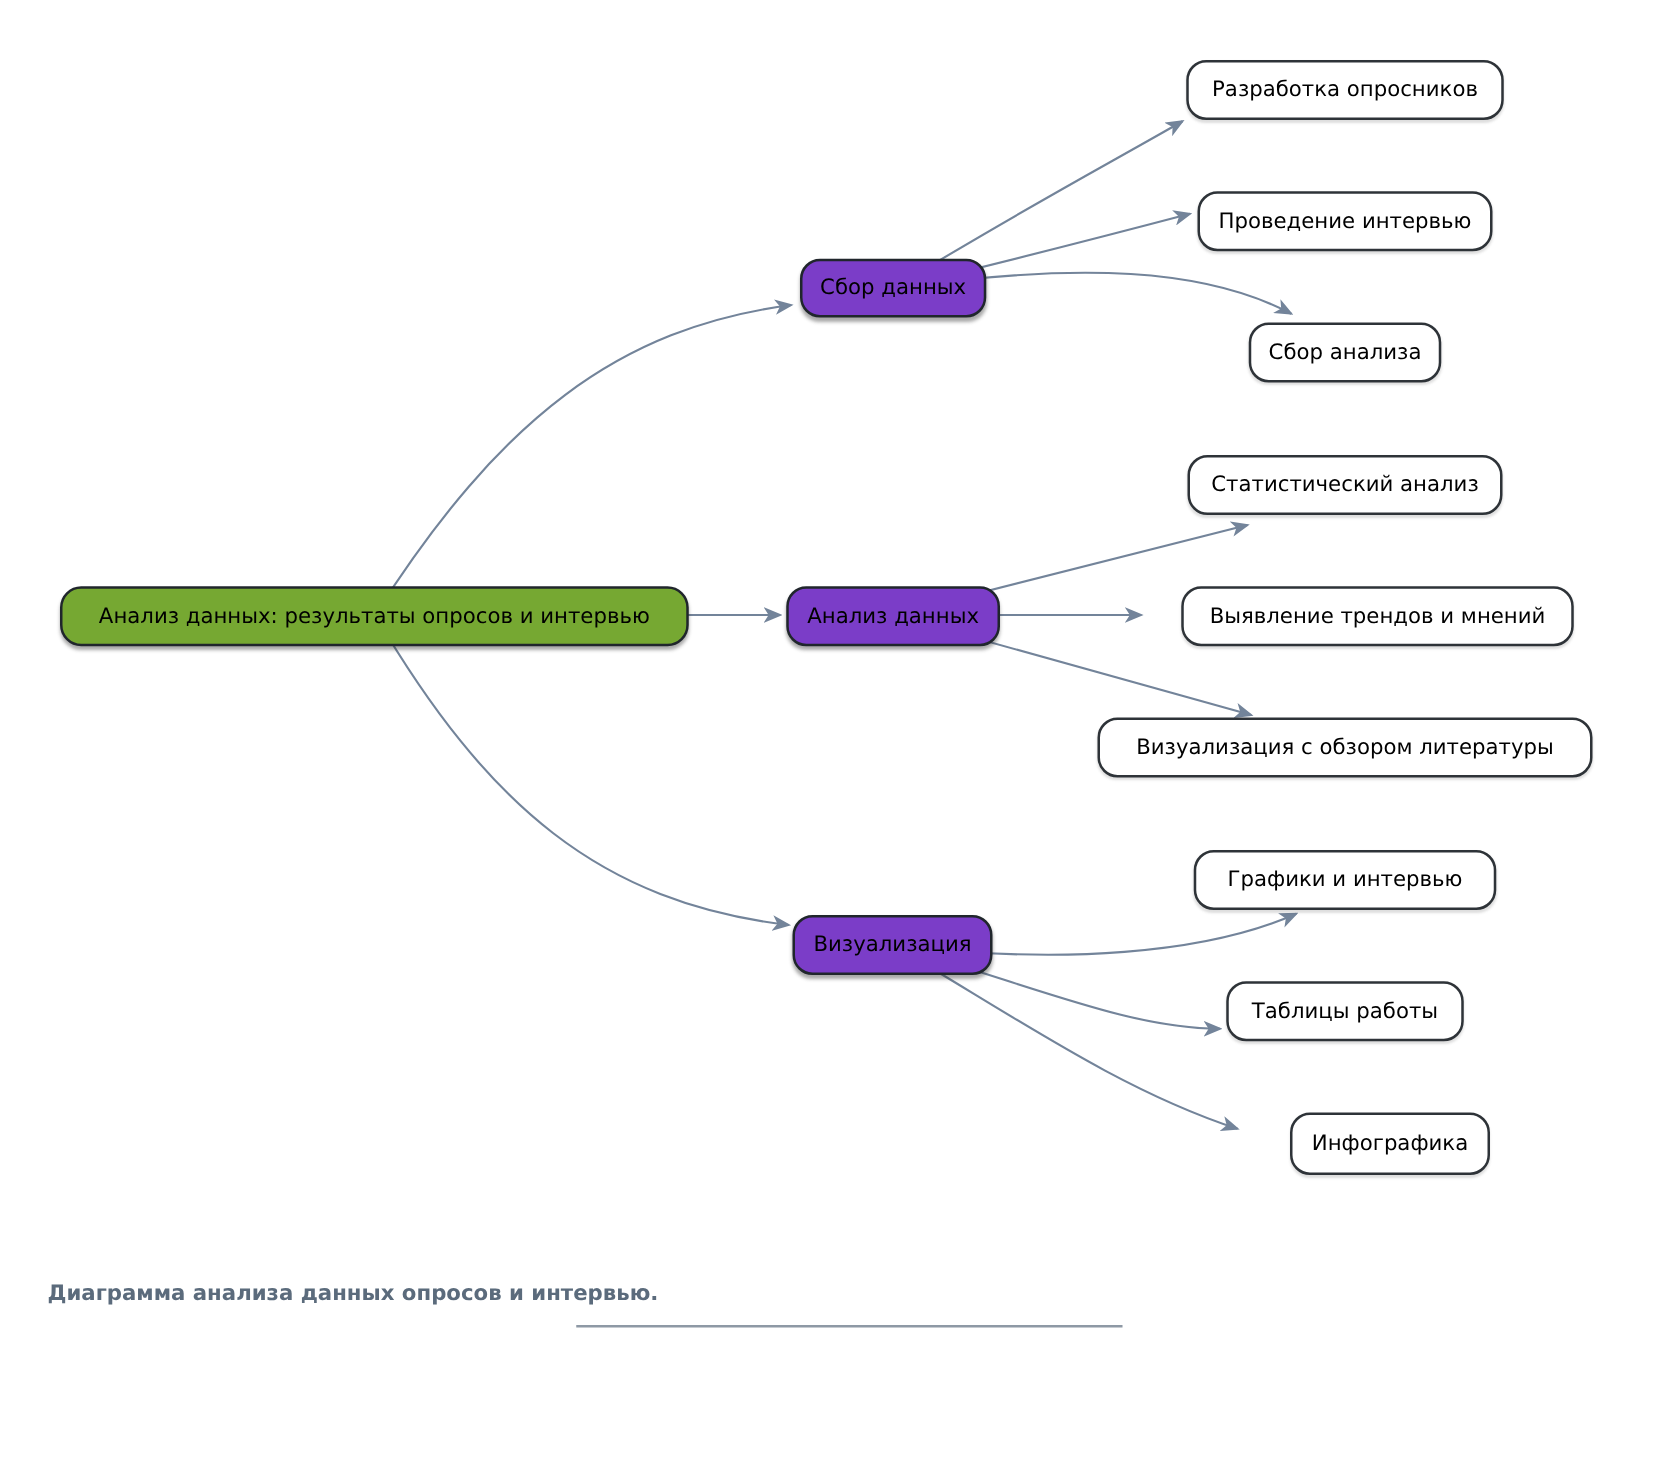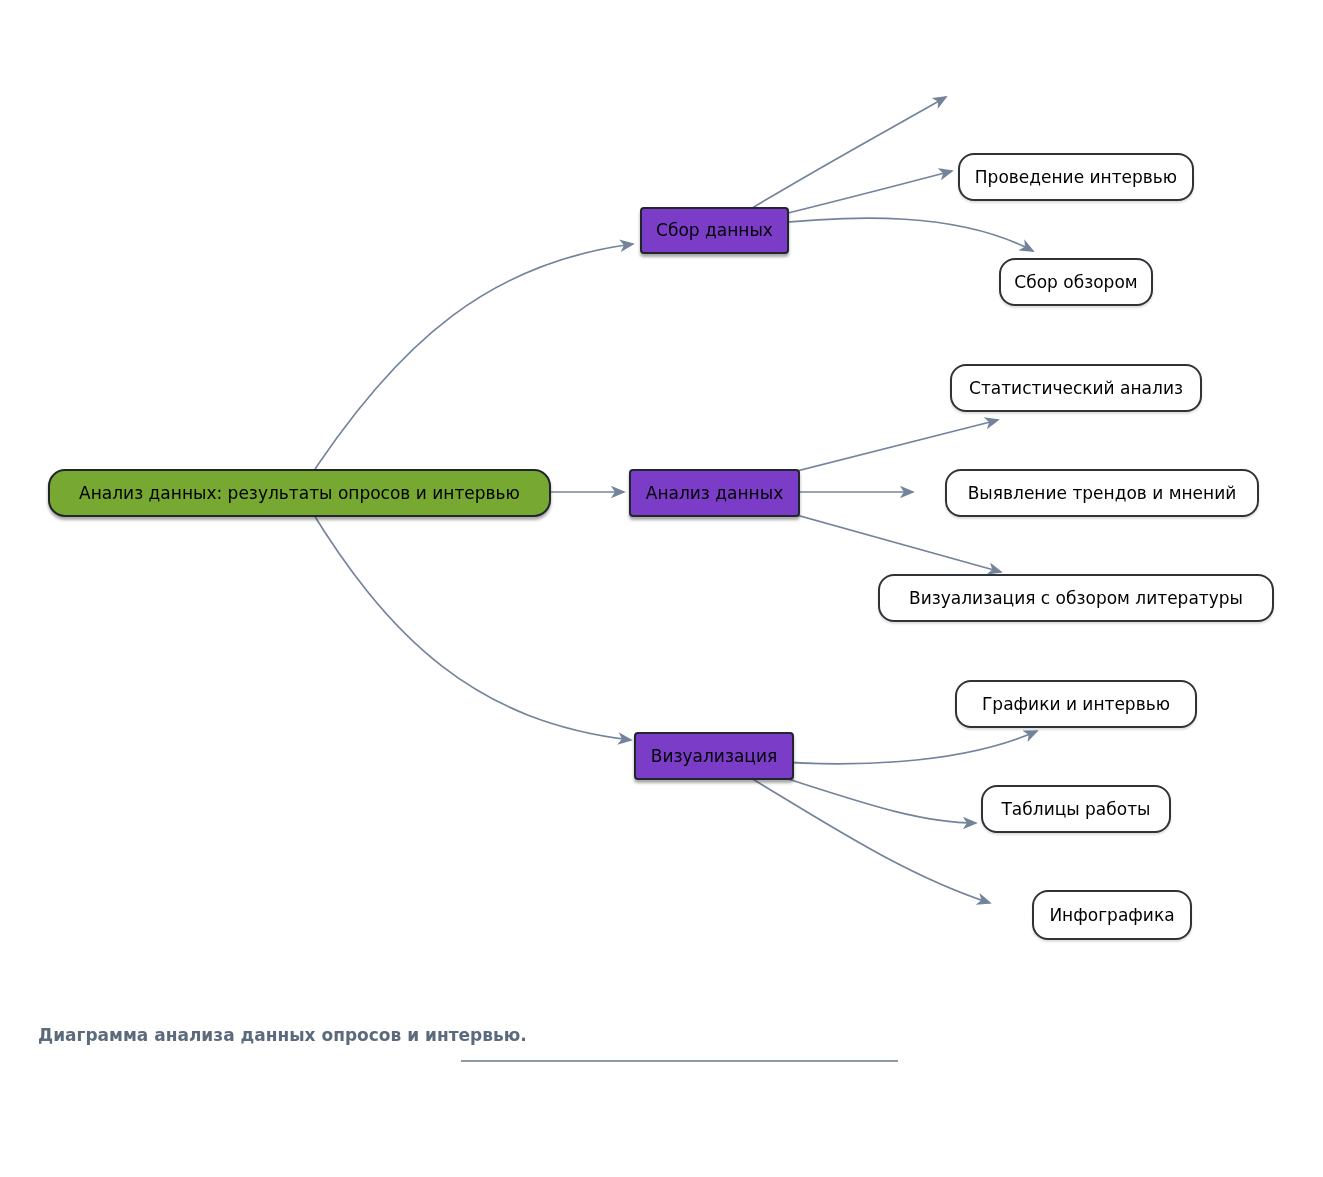--- a/index.html
+++ b/index.html
@@ -11,21 +11,21 @@
   .node{
     position:absolute;display:flex;align-items:center;justify-content:center;
     box-sizing:border-box;font-size:17px;color:#000;white-space:nowrap;
     padding:0 10px;line-height:1;
   }
   .node--root{
     background:#76a832;border:2px solid #20262c;border-radius:17px;
     box-shadow:0 3px 3px rgba(40,40,40,.40);
   }
   .node--branch{
-    background:#7b3dc8;border:2px solid #20262c;border-radius:4px;
+    background:#7b3dc8;border:2px solid #20262c;border-radius:16px;
     box-shadow:0 3px 3px rgba(40,40,40,.40);
   }
   .node--leaf{
     background:#ffffff;border:2px solid #2e3338;border-radius:16px;
     box-shadow:0 2px 2px rgba(70,70,70,.18);
   }
   
   .n-root{left:48px;top:469px;width:503px;height:48px;}
   .n-collect{left:640px;top:207px;width:149px;height:47px;}
   .n-analyze{left:629px;top:469px;width:171px;height:48px;}
@@ -79,22 +79,23 @@
       <path d="M714,756 C 810,812 895,872 990,903" marker-end="url(#arrow)"></path>
     </g>
   </svg>
 
   <div class="node node--root n-root">Анализ данных: результаты опросов и интервью</div>
 
   <div class="node node--branch n-collect">Сбор данных</div>
   <div class="node node--branch n-analyze">Анализ данных</div>
   <div class="node node--branch n-viz">Визуализация</div>
 
+  <div class="node node--leaf n-c1">Разработка опросников</div>
   <div class="node node--leaf n-c2">Проведение интервью</div>
-  <div class="node node--leaf n-c3">Сбор обзором</div>
+  <div class="node node--leaf n-c3">Сбор анализа</div>
 
   <div class="node node--leaf n-a1">Статистический анализ</div>
   <div class="node node--leaf n-a2">Выявление трендов и мнений</div>
   <div class="node node--leaf n-a3">Визуализация с обзором литературы</div>
 
   <div class="node node--leaf n-v1">Графики и интервью</div>
   <div class="node node--leaf n-v2">Таблицы работы</div>
   <div class="node node--leaf n-v3">Инфографика</div>
 
   <div class="footer-caption">Диаграмма анализа данных опросов и интервью.</div>

